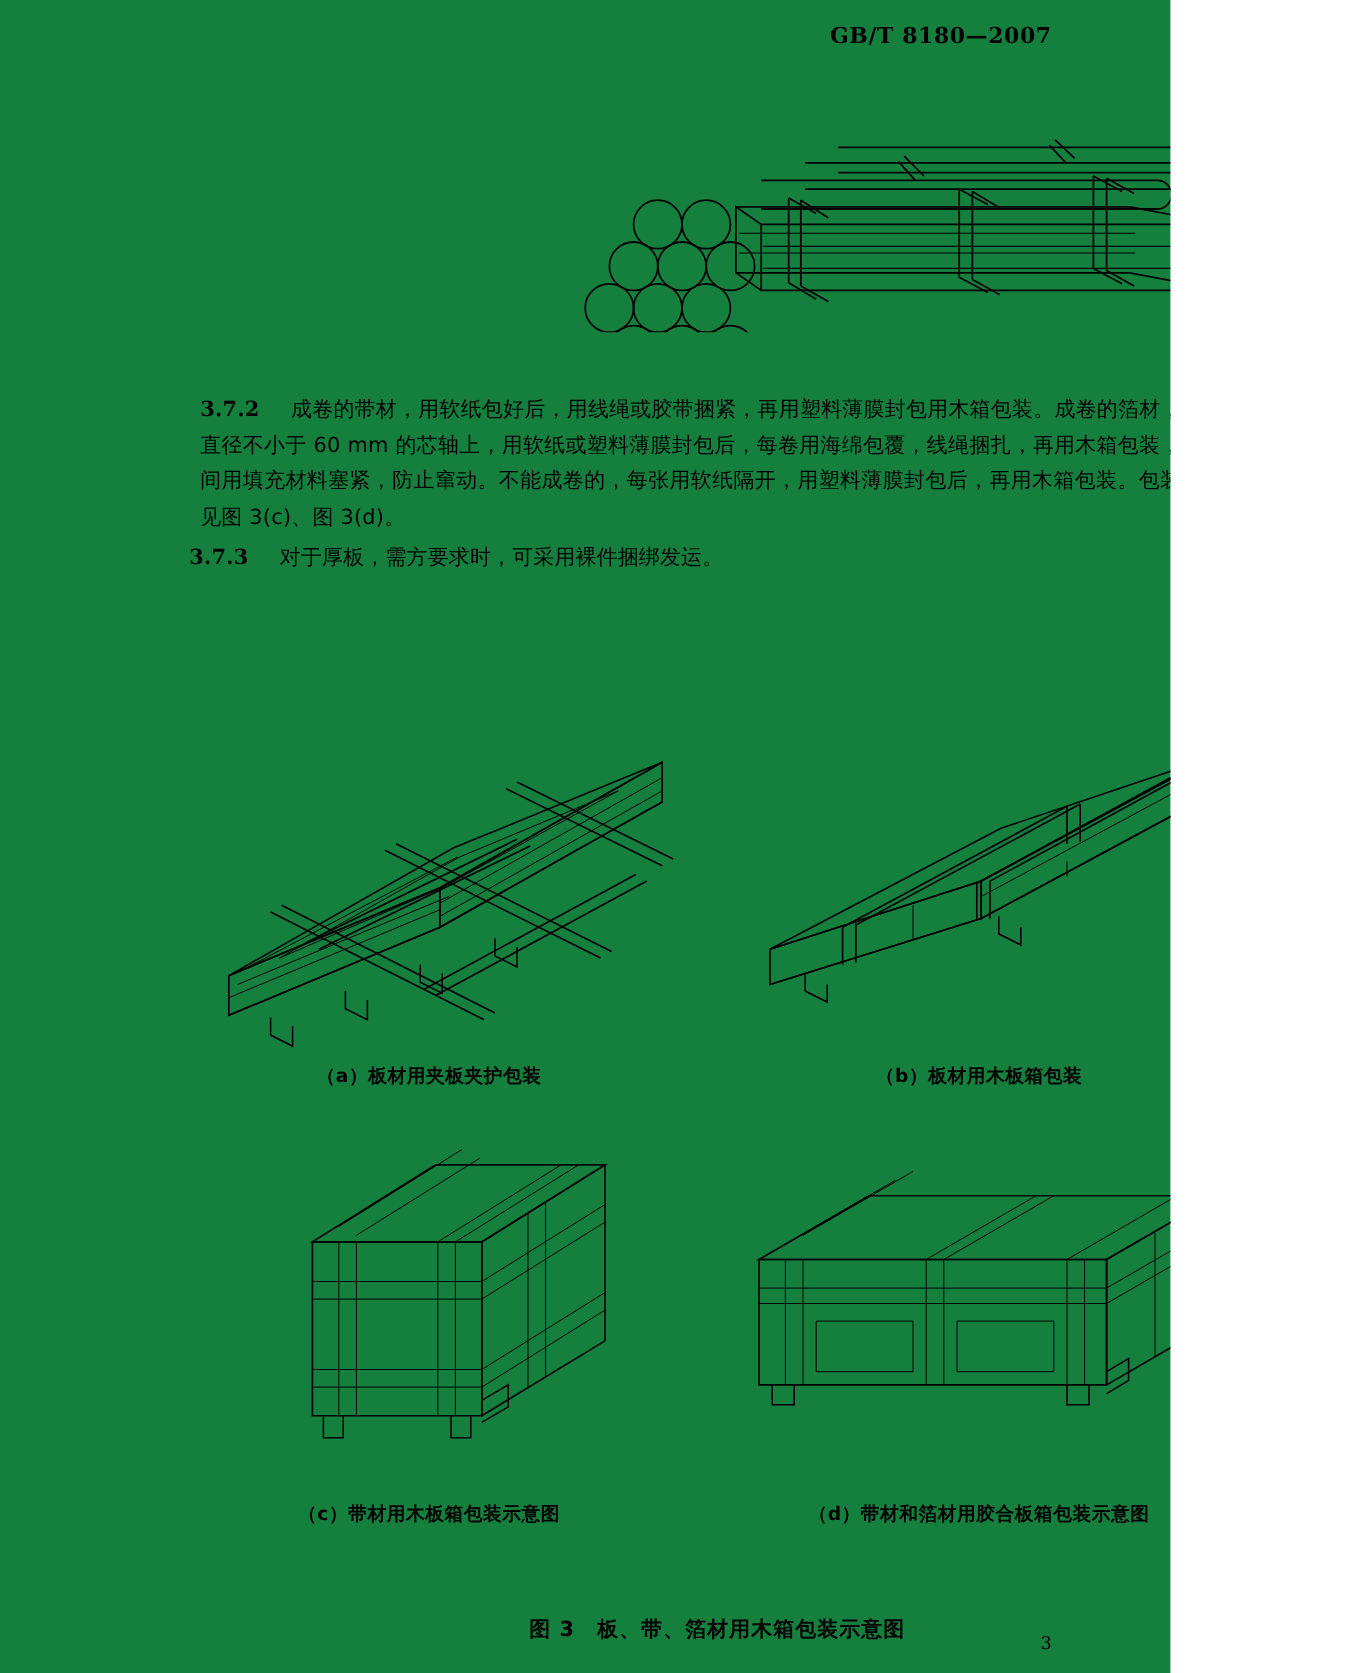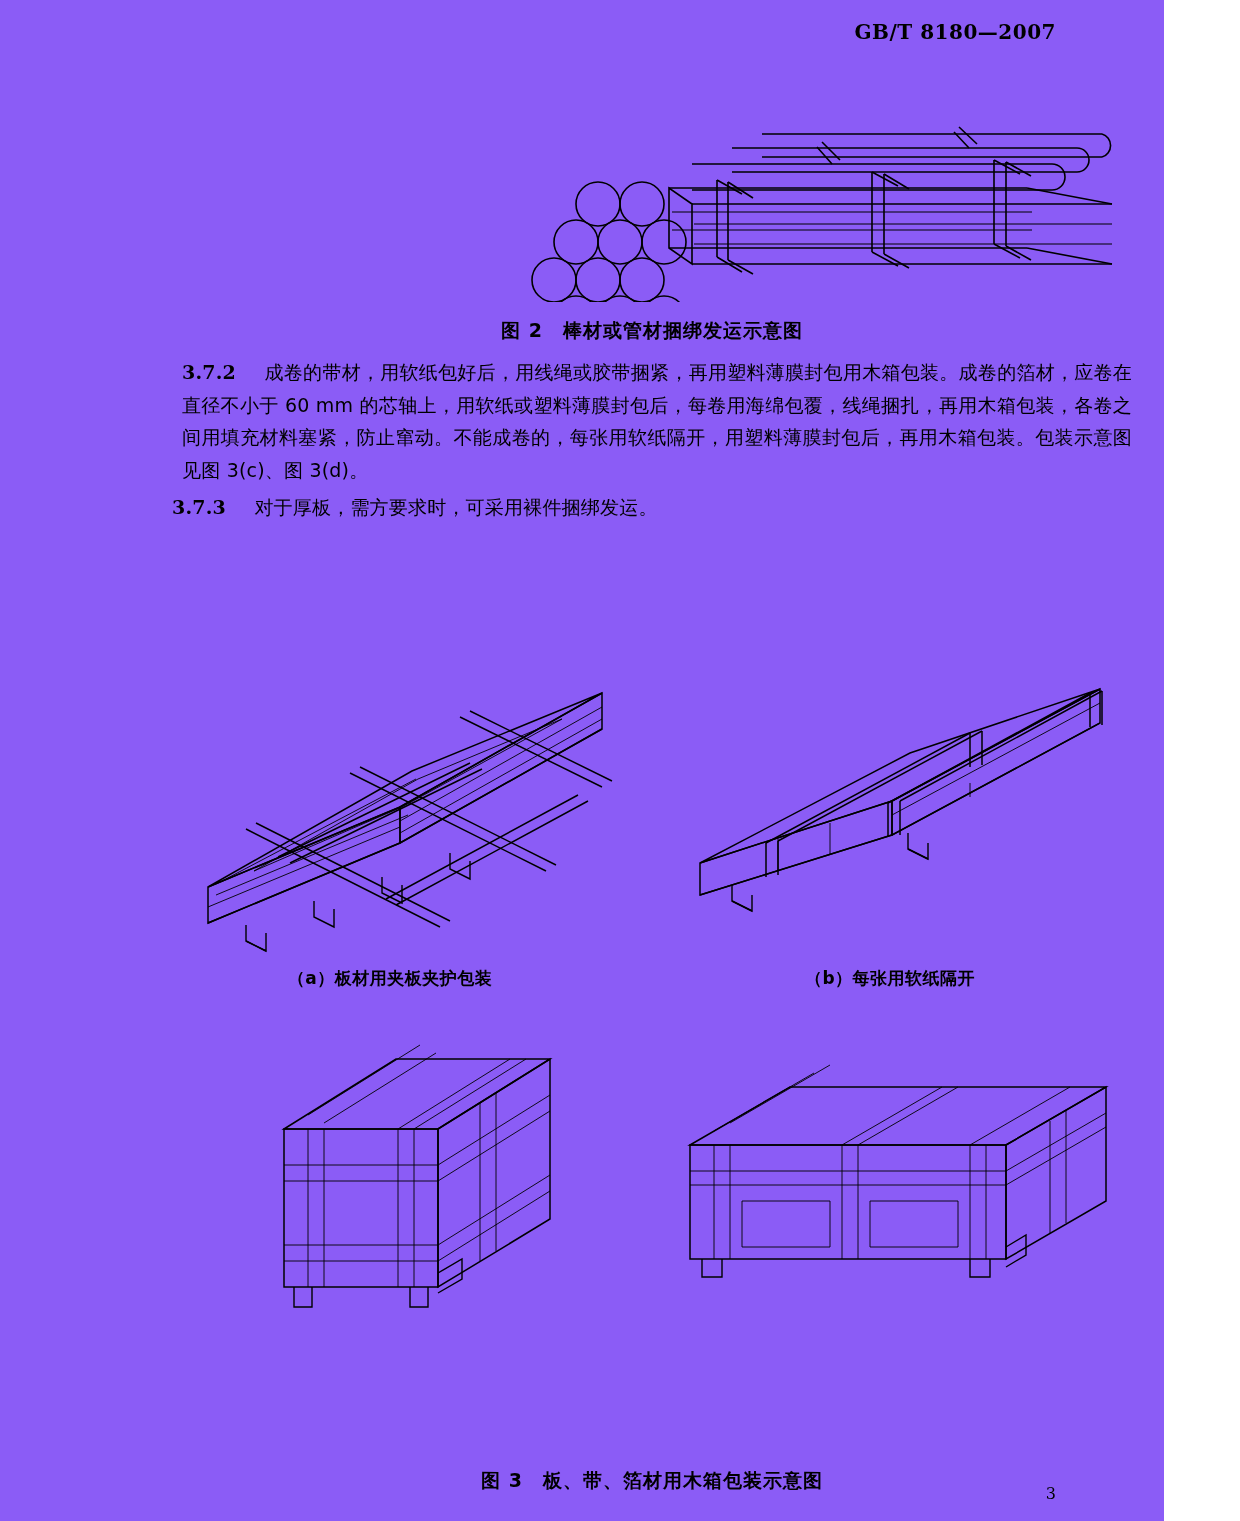--- a/index.html
+++ b/index.html
@@ -6,23 +6,23 @@
     margin: 0;
     padding: 0;
     background: #fff;
   }
   body {
     font-family: "DejaVu Sans", "Liberation Sans", sans-serif;
     color: #000;
   }
   .page {
     position: relative;
-    width: 1164px;
+    width: 1064px;
     height: 1521px;
-    background: #8b5cf6;
+    background: #15803d;
     overflow: hidden;
     box-sizing: border-box;
   }
   .header {
     position: absolute;
     top: 20px;
     right: 108px;
     font-family: "DejaVu Serif", "Liberation Serif", serif;
     font-weight: bold;
     font-size: 20px;
@@ -146,21 +146,20 @@
         <circle cx="448" cy="266" r="22"></circle>
         <circle cx="492" cy="266" r="22"></circle>
       </g>
       <g stroke-width="1.6">
         <circle cx="426" cy="152" r="22"></circle>
         <circle cx="470" cy="152" r="22"></circle>
       </g>
     </svg>
   </div>
 
-  <div style="position:absolute; left:172px; top:318px; width:960px;" class="fig-caption">图 2　棒材或管材捆绑发运示意图</div>
 
   <div class="content" style="top:352px;">
 
 
     <div class="body-text" style="margin-top:4px;margin-left:10px;">
       <span class="num">3.7.2</span>
       <span style="display:inline-block;width:16px"></span>
       <span>成卷的带材，用软纸包好后，用线绳或胶带捆紧，再用塑料薄膜封包用木箱包装。成卷的箔材，应卷在直径不小于 60 mm 的芯轴上，用软纸或塑料薄膜封包后，每卷用海绵包覆，线绳捆扎，再用木箱包装，各卷之间用填充材料塞紧，防止窜动。不能成卷的，每张用软纸隔开，用塑料薄膜封包后，再用木箱包装。包装示意图见图 3(c)、图 3(d)。</span>
     </div>
 
@@ -240,21 +239,21 @@
           <path d="M62 226 L82 236"></path>
           <path d="M238 158 L238 174 L258 184 L258 168"></path>
           <path d="M238 174 L258 184"></path>
           <path d="M30 220 L222 160 L430 48"></path>
         </g>
       </svg>
     </div>
 
     <div class="cap-row" style="position:absolute; top:292px; width:1000px;">
       <div class="subcap">（a）板材用夹板夹护包装</div>
-      <div class="subcap">（b）每张用软纸隔开</div>
+      <div class="subcap">（b）板材用木板箱包装</div>
     </div>
 
     <div style="position:absolute; left:110px; top:358px; width:400px;">
       <svg viewBox="0 0 400 300" width="400" height="300" fill="none" stroke="#000" stroke-width="1.5">
 
         <path d="M34 96 L146 26 L300 26 L188 96 Z"></path>
 
         <path d="M34 96 L34 254 L188 254 L188 96 Z"></path>
 
         <path d="M188 96 L300 26 L300 186 L188 254 Z"></path>
@@ -322,18 +321,22 @@
         <path d="M300 102 L400 44" stroke-width="0.9"></path>
 
         <g stroke-width="1.4">
           <path d="M32 216 L32 234 L52 234 L52 216"></path>
           <path d="M300 216 L300 234 L320 234 L320 216"></path>
           <path d="M336 204 L356 192 L356 212 L336 224"></path>
         </g>
       </svg>
     </div>
 
+    <div class="cap-row" style="position:absolute; top:690px; width:1000px;">
+      <div class="subcap">（c）带材用木板箱包装示意图</div>
+      <div class="subcap">（d）带材和箔材用胶合板箱包装示意图</div>
+    </div>
   </div>
 
   <div style="position:absolute; left:172px; top:1468px; width:960px;" class="fig-caption">图 3　板、带、箔材用木箱包装示意图</div>
 
   <div class="pageno">3</div>
 </div>
 
 </body></html>

